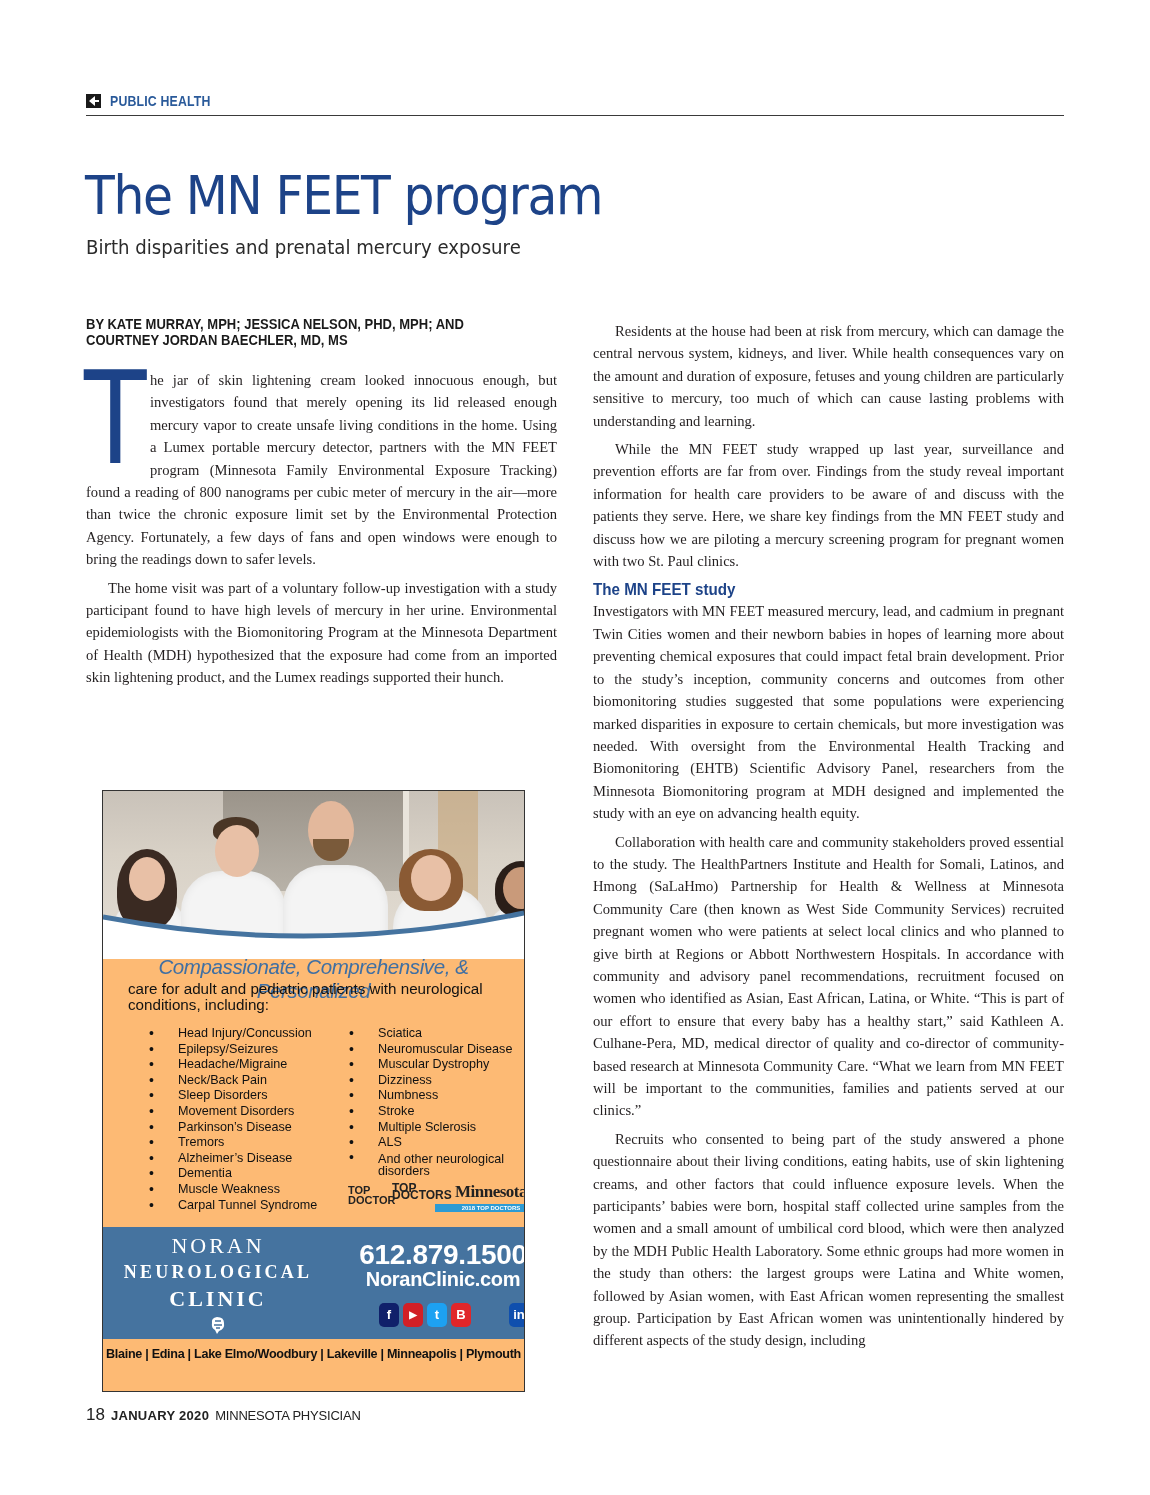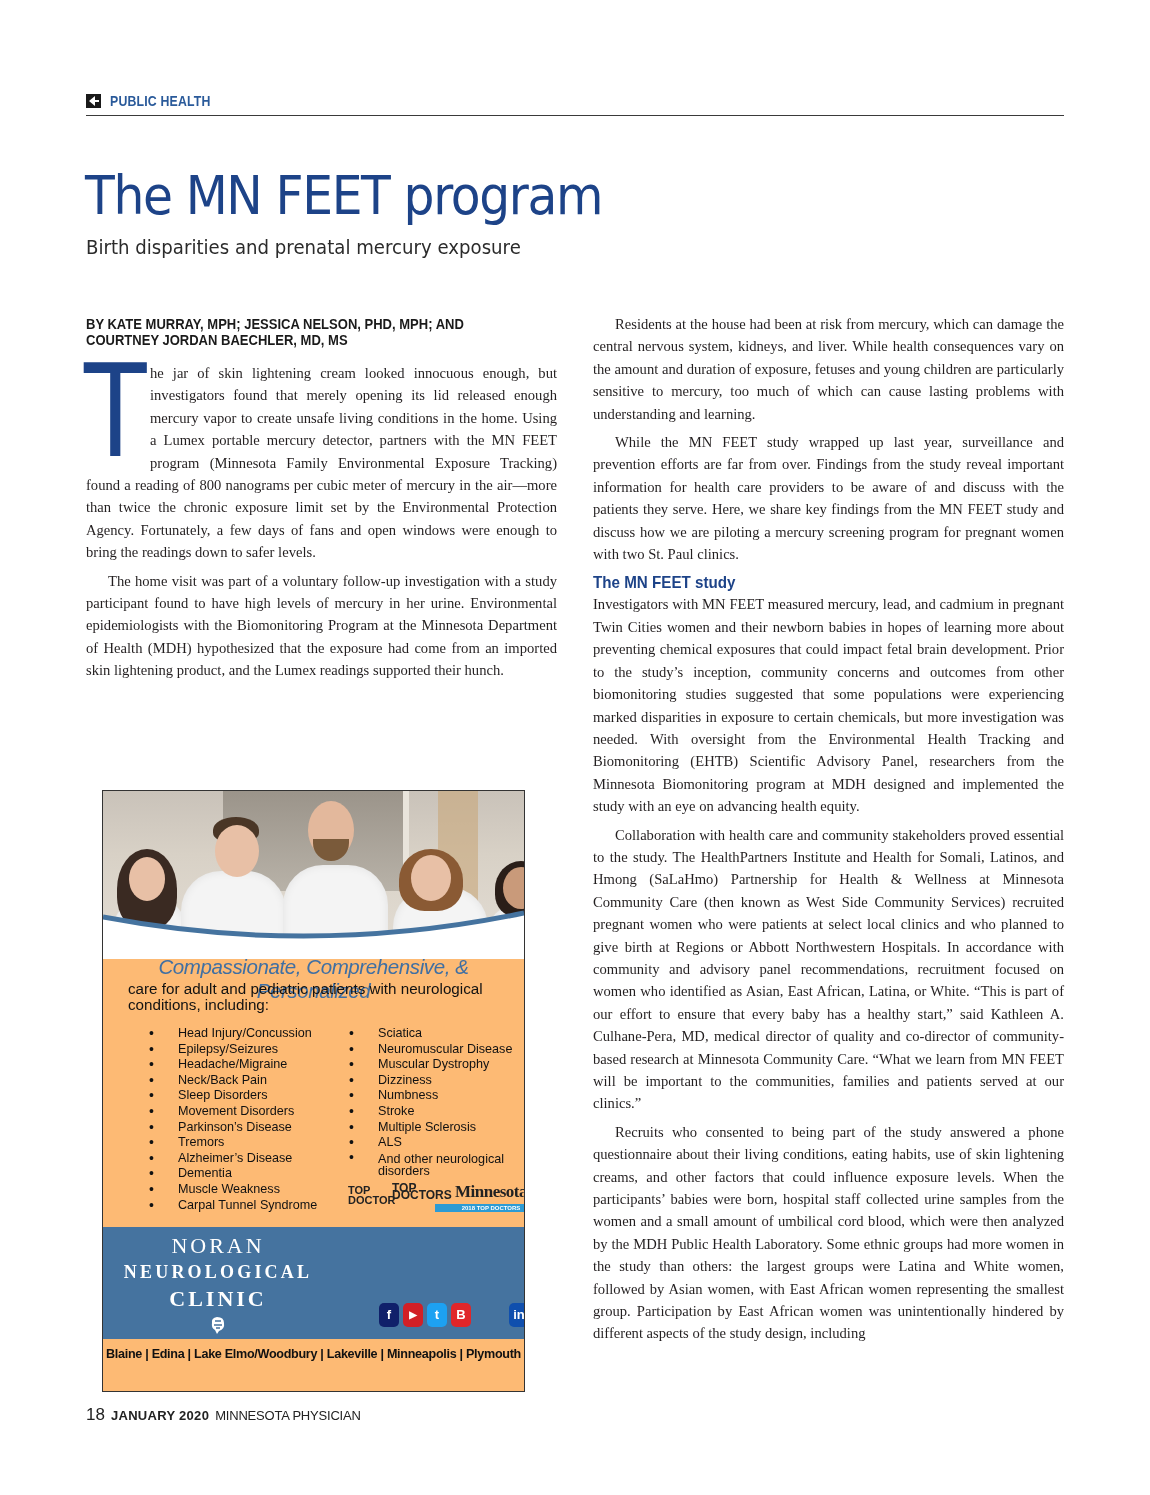--- a/index.html
+++ b/index.html
@@ -9,21 +9,21 @@
   .section-head { position: absolute; left: 86px; top: 93px; width: 978px; height: 22px; border-bottom: 1.5px solid #3a3a3a; }
   .section-icon { position: absolute; left: 0; top: 1px; width: 15px; height: 14px; background: #1a1a1a; }
   .section-icon svg { display: block; }
   .section-label { position: absolute; left: 24px; top: 0; font-family: "Liberation Sans", sans-serif; font-weight: bold; font-size: 14px; color: #2a5a9a; letter-spacing: 0.2px; transform: scaleX(0.88); transform-origin: left; }
 
   .title { position: absolute; left: 85px; top: 165px; font-family: "DejaVu Sans", sans-serif; font-size: 53px; color: #1d4388; letter-spacing: -1.5px; transform: scaleX(0.92); transform-origin: left; white-space: nowrap; }
   .subtitle { position: absolute; left: 86px; top: 236px; font-family: "DejaVu Sans", sans-serif; font-size: 19.5px; color: #2b2b2b; transform: scaleX(0.93); transform-origin: left; white-space: nowrap; }
 
   .byline { position: absolute; left: 86px; top: 316px; width: 470px; font-family: "Liberation Sans", sans-serif; font-weight: bold; font-size: 14px; line-height: 16px; color: #1a1a1a; transform: scaleX(0.93); transform-origin: left; }
 
-  .col { position: absolute; font-family: "Liberation Serif", serif; font-size: 14.6px; line-height: 22.4px; color: #231f20; text-align: justify; }
+  .col { position: absolute; font-family: "Liberation Serif", serif; font-size: 14.6px; line-height: 22.4px; color: #231f20; text-align: justify; margin-top: 7px; }
   .col p { margin: 0 0 6px 0; text-indent: 22px; }
   .col p.noindent { text-indent: 0; }
   .col-left { left: 86px; top: 362px; width: 471px; }
   .col-right { left: 593px; top: 313px; width: 471px; }
 
   .dropcap { float: left; font-family: "DejaVu Sans", sans-serif; font-size: 128px; line-height: 96px; height: 106px; color: #1d4388; margin: 2px 14px 0 -2px; font-weight: normal; transform: scaleX(0.8); transform-origin: left; width: 52px; }
 
   .subhead { font-family: "Liberation Sans", sans-serif; font-weight: bold; font-size: 16.5px; color: #1d4388; margin: 6px 0 0 0; line-height: 22px; transform: scaleX(0.92); transform-origin: left; }
 
   
@@ -174,20 +174,24 @@
       <div class="n1">NORAN</div>
       <div class="n2">NEUROLOGICAL</div>
       <div class="n3">CLINIC</div>
       <span class="logo">
         <svg width="18" height="20" viewBox="0 0 18 20">
             <path d="M3 8 Q2 3 8 2 Q15 2 15 8 Q16 14 10 16 L8 19 L6 15 Q2 13 3 8 Z" fill="#fff"></path>
             <path d="M6 6 L12 6 M5 10 L13 10 M7 13 L11 13" stroke="#45739f" stroke-width="1.4"></path>
           </svg>
       </span>
     </div>
+    <div class="ad-phone">
+      <div class="ph">612.879.1500</div>
+      <div class="web">NoranClinic.com</div>
+    </div>
     <div class="social">
       <span style="background:#10206a;">f</span>
       <span style="background:#d21f26;font-size:10px;">▶</span>
       <span style="background:#1da1f2;">t</span>
       <span style="background:#e0262a;">B</span>
       <span style="background:#0f4fae;margin-left:34px;">in</span>
     </div>
   </div>
 
   <div class="ad-locations">Blaine | Edina | Lake Elmo/Woodbury | Lakeville | Minneapolis | Plymouth</div>

